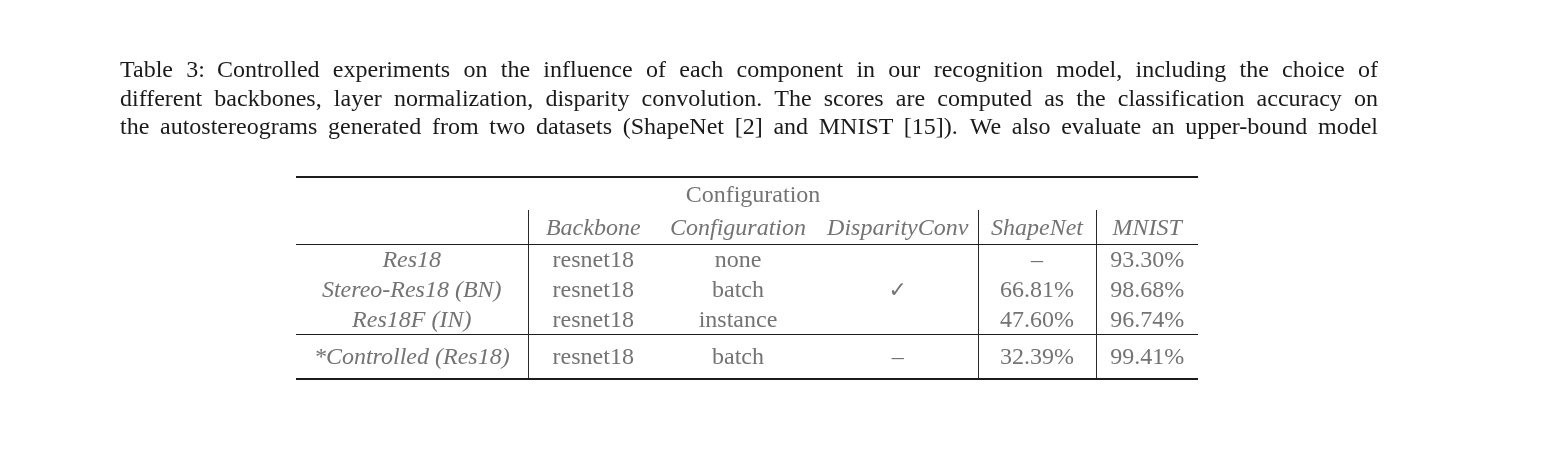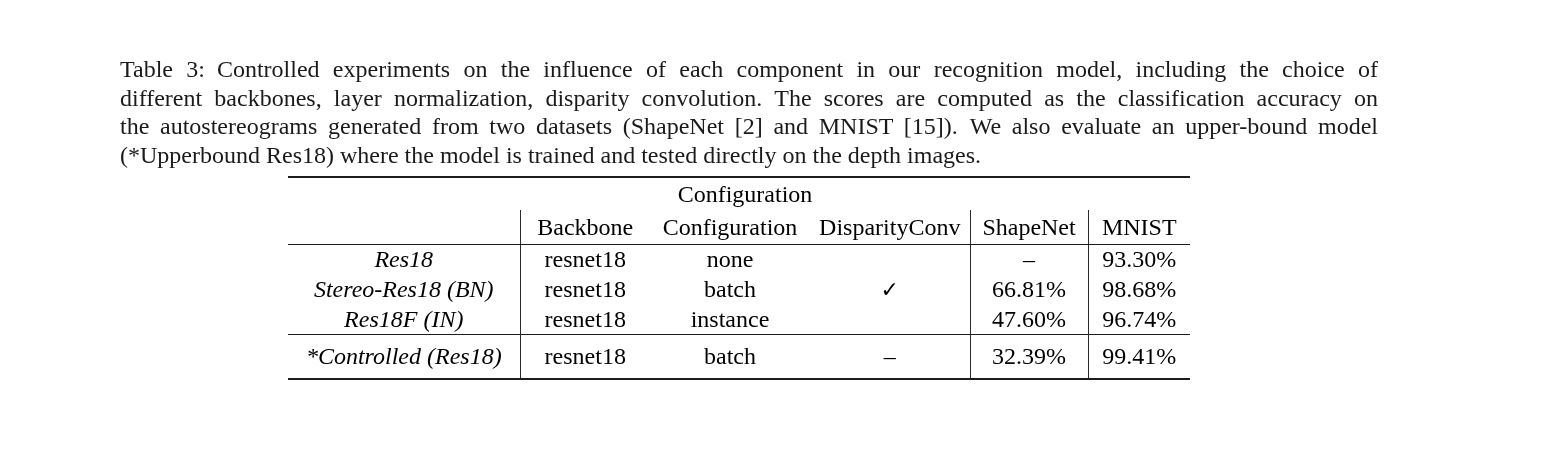--- a/index.html
+++ b/index.html
@@ -29,41 +29,42 @@
     text-align-last: justify;
     white-space: nowrap;
     overflow: hidden;
   }
   .cap-line.last {
     text-align: left;
     text-align-last: left;
   }
   table.paper-table {
     position: absolute;
-    left: 288px;
+    left: 296px;
     top: 176px;
     width: 902px;
     border-collapse: collapse;
     table-layout: fixed;
     font-size: 24px;
-    color: #000000;
+    color: #737373;
     border-top: 2.6px solid #1c1c1c;
     border-bottom: 2.6px solid #1c1c1c;
   }
   table.paper-table td {
     padding: 0;
     text-align: center;
     vertical-align: middle;
     overflow: hidden;
     white-space: nowrap;
   }
   tr.cfg-row td { height: 32px; }
   tr.head-row td {
     height: 34px;
     border-bottom: 1.6px solid #1c1c1c;
+    font-style: italic;
   }
   td.vl { border-left: 1.6px solid #2a2a2a; }
   tbody.main-rows td { height: 29.8px; }
   td.rowlabel {
     text-align: left;
     padding-left: 8px;
     font-style: italic;
   }
   tbody.foot-row td {
     height: 43px;
@@ -71,21 +72,20 @@
   }
   .check { font-family: "DejaVu Sans", sans-serif; font-size: 22px; }
 </style>
 </head>
 <body>
 
 <div class="caption">
   <div class="cap-line">Table 3: Controlled experiments on the influence of each component in our recognition model, including the choice of</div>
   <div class="cap-line">different backbones, layer normalization, disparity convolution. The scores are computed as the classification accuracy on</div>
   <div class="cap-line">the autostereograms generated from two datasets (ShapeNet [2] and MNIST [15]). We also evaluate an upper-bound model</div>
-  <div class="cap-line last">(*Upperbound Res18) where the model is trained and tested directly on the depth images.</div>
 </div>
 
 <table class="paper-table">
   <colgroup>
     <col style="width:232px">
     <col style="width:130px">
     <col style="width:160px">
     <col style="width:160px">
     <col style="width:118px">
     <col style="width:102px">

